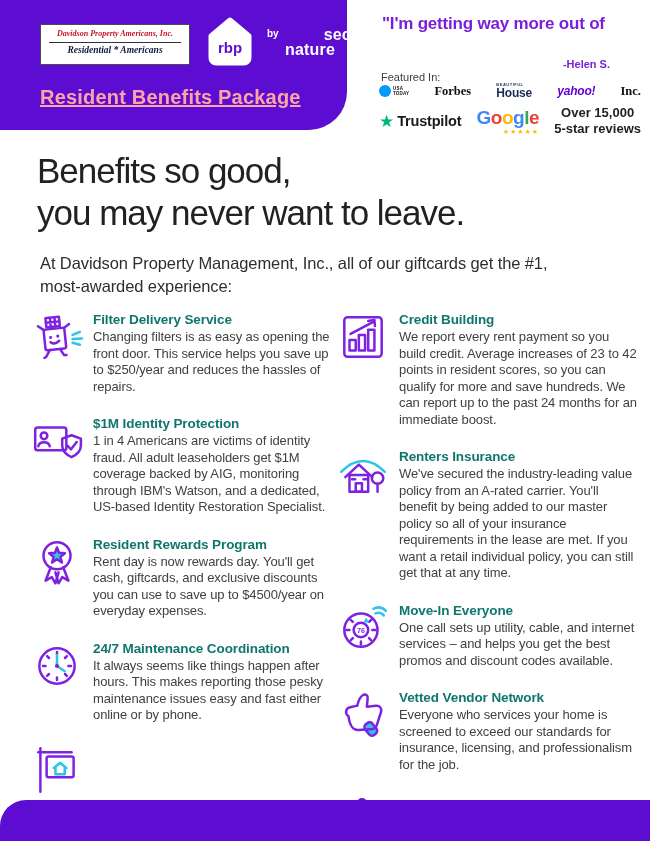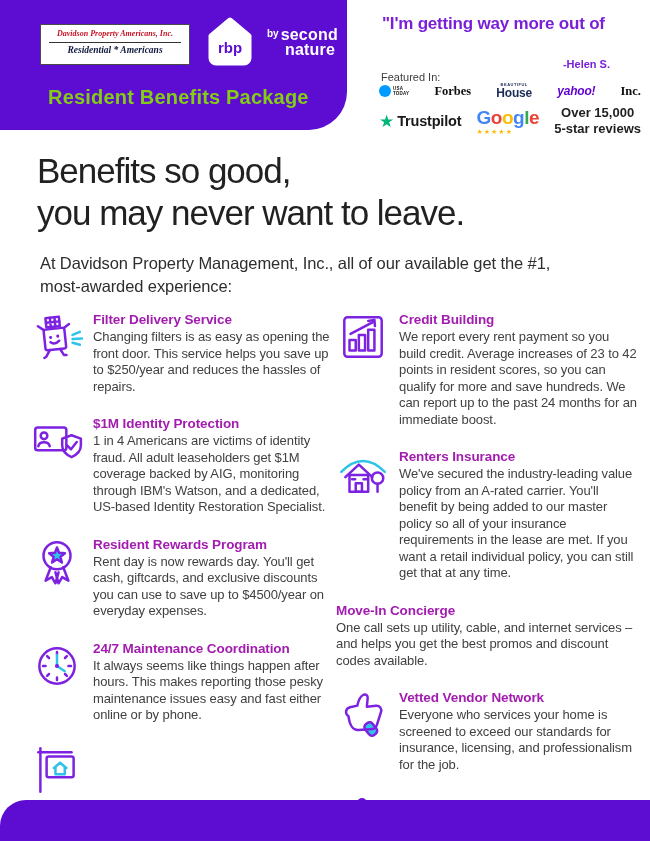--- a/index.html
+++ b/index.html
@@ -23,57 +23,57 @@
   }
   .client-divider { border-top:1px solid #333; margin:3px 5px 2px 5px; }
   .client-tagline {
     font-family:"Liberation Serif", serif; font-style:italic; font-weight:bold;
     font-size:9.5px; color:#101a3f;
   }
   .rbp-badge { position:absolute; left:198px; top:11px; width:64px; height:64px; }
   .sn-logo { position:absolute; left:267px; top:27px; color:#fff; line-height:1; }
   .sn-row { display:flex; align-items:flex-start; }
   .sn-by { font-size:10px; font-weight:bold; margin:2px 2px 0 0; }
-  .sn-word { font-size:16px; font-weight:bold; letter-spacing:0.2px; }
+  .sn-word { font-size:16px; font-weight:bold; letter-spacing:0.2px;margin-left:43px; }
   .sn-word2 { font-size:16px; font-weight:bold; letter-spacing:0.2px; margin-left:18px; margin-top:-1px; }
   .package-title {
-    position:absolute; left:48px; top:86px; color:#84cc16;
-    font-size:20px; font-weight:bold; letter-spacing:0.2px;
+    position:absolute; left:40px; top:86px; color:#fca5a5;
+    font-size:20px; font-weight:bold; letter-spacing:0.2px;text-decoration:underline;
   }
   
   .quote {
     position:absolute; left:382px; top:13px; width:240px;
     color:#7a1fd8; font-weight:bold; font-size:17px; line-height:1.32; letter-spacing:-0.2px;
   }
   .attribution {
     position:absolute; left:382px; top:58px; width:228px; text-align:right;
     color:#7a1fd8; font-weight:bold; font-size:11px;
   }
   .featured-label { position:absolute; left:381px; top:71px; font-size:11px; color:#3d3d3d; }
   .logos-row {
     position:absolute; left:379px; top:83px; width:262px; height:16px;
     display:flex; align-items:center; justify-content:space-between;gap:8px;
   }
   .usatoday { display:flex; align-items:center; gap:2px; }
   .usatoday-dot { width:12px; height:12px; border-radius:50%; background:#009bff; }
   .usatoday-text { font-size:4.5px; font-weight:bold; color:#111; line-height:1.15; letter-spacing:0.2px; }
   .forbes { font-family:"Liberation Serif", serif; font-weight:bold; font-size:12.5px; color:#111; }
-  .house { text-align:center; color:#1a2c56; line-height:1; }
+  .house { text-align:left; color:#1a2c56; line-height:1; }
   .house-small { font-size:4px; font-weight:bold; letter-spacing:0.5px; display:block; }
   .house-big { font-size:12px; font-weight:bold; letter-spacing:-0.2px; display:block; }
   .yahoo { font-size:12px; font-weight:bold; font-style:italic; color:#5f01d2; letter-spacing:-0.2px; }
   .inc { font-family:"Liberation Serif", serif; font-weight:bold; font-size:12.5px; color:#111; }
   .trust-row {
     position:absolute; left:379px; top:104px; width:262px; height:34px;
     display:flex; align-items:center; justify-content:space-between;
   }
   .trustpilot { display:flex; align-items:center; gap:3px; }
   .tp-star { color:#00b67a; font-size:17px; line-height:1; }
   .tp-text { font-size:14.5px; font-weight:600; color:#191919; letter-spacing:-0.2px; }
-  .google { text-align:left; line-height:1; }
+  .google { text-align:right; line-height:1; }
   .google-word { font-size:19px; font-weight:bold; letter-spacing:-0.5px; }
   .g-blue { color:#4285F4; } .g-red { color:#EA4335; } .g-yellow { color:#FBBC05; } .g-green { color:#34A853; }
   .google-stars { font-size:7px; color:#FBBC05; letter-spacing:1px; margin-top:1px; }
   .review-summary { text-align:center; font-size:13px; font-weight:bold; color:#1f1f1f; line-height:1.25; }
   
   .hero-title {
     position:absolute; left:37px; top:150px; color:#212121;
     font-size:35px; font-weight:400; line-height:1.2; letter-spacing:-1px;
   }
   .hero-sub {
@@ -82,21 +82,21 @@
   }
   
   .benefits { position:absolute; left:30px; top:310px; width:608px; display:flex; }
   .col { display:flex; flex-direction:column; gap:19px; }
   .col-left { width:306px; }
   .col-right { width:302px; }
   .benefit { display:flex; align-items:flex-start; }
   .icon-wrap { width:54px; flex-shrink:0; margin-right:9px; }
   .icon-wrap svg { display:block; }
   .benefit-text { flex:1; padding-top:2px; }
-  .benefit-title { font-size:13.5px; font-weight:bold; color:#a21caf; margin-bottom:2px; letter-spacing:-0.1px; }
+  .benefit-title { font-size:13.5px; font-weight:bold; color:#0f766e; margin-bottom:2px; letter-spacing:-0.1px; }
   .benefit-desc { font-size:13px; color:#414141; line-height:1.27; letter-spacing:-0.1px; }
   .more-item { display:flex; align-items:center; margin-top:6px; }
   .plus-glyph { position:relative; width:40px; height:40px; margin-left:6px; margin-right:17px; flex-shrink:0; }
   .plus-glyph::before, .plus-glyph::after {
     content:""; position:absolute; background:#6d15d6; border-radius:5px;
   }
   .plus-glyph::before { left:0; top:15px; width:40px; height:10px; }
   .plus-glyph::after { left:15px; top:0; width:10px; height:40px; }
   .more-label { font-size:17px; font-weight:bold; color:#161616; }
   
@@ -178,21 +178,21 @@
       <div>Over 15,000</div>
       <div>5-star reviews</div>
     </div>
   </div>
 
   <div class="hero-title">
     <div>Benefits so good,</div>
     <div>you may never want to leave.</div>
   </div>
   <div class="hero-sub">
-    <div>At Davidson Property Management, Inc., all of our available get the #1,</div>
+    <div>At Davidson Property Management, Inc., all of our giftcards get the #1,</div>
     <div>most-awarded experience:</div>
   </div>
 
   <div class="benefits">
 
     <div class="col col-left">
 
       <div class="benefit">
         <div class="icon-wrap">
           <svg width="54" height="54" viewBox="0 0 52 52">
@@ -322,22 +322,32 @@
             <path class="ic" d="M15.5 31 h3 M26.5 31 h3"></path>
           </svg>
         </div>
         <div class="benefit-text">
           <div class="benefit-title">Renters Insurance</div>
           <div class="benefit-desc">We've secured the industry-leading value policy from an A-rated carrier. You'll benefit by being added to our master policy so all of your insurance requirements in the lease are met. If you want a retail individual policy, you can still get that at any time.</div>
         </div>
       </div>
 
       <div class="benefit">
-        <div class="benefit-text">
-          <div class="benefit-title">Move-In Concierge</div>
+        <div class="icon-wrap">
+          <svg width="54" height="54" viewBox="0 0 52 52">
+            <circle class="ic" cx="24" cy="28" r="16"></circle>
+            <circle class="ic" cx="24" cy="28" r="7"></circle>
+            <path class="ic" d="M35 28 h3 M31.8 35.8 l2.1 2.1 M24 39 v3 M16.2 35.8 l-2.1 2.1 M13 28 h-3 M16.2 20.2 l-2.1 -2.1 M31.8 20.2 l2.1 -2.1"></path>
+            <polygon class="fill-cyan" points="29,16 32,21 26.5,20.5"></polygon>
+            <path class="ic-cyan" d="M38 12 q5 -2 8 2 M36 7.5 q7 -3.5 12 2" stroke-width="2"></path>
+            <text x="24" y="31" text-anchor="middle" font-size="7" font-weight="bold" fill="#7d22e0">76</text>
+          </svg>
+        </div>
+        <div class="benefit-text">
+          <div class="benefit-title">Move-In Everyone</div>
           <div class="benefit-desc">One call sets up utility, cable, and internet services – and helps you get the best promos and discount codes available.</div>
         </div>
       </div>
 
       <div class="benefit">
         <div class="icon-wrap">
           <svg width="54" height="54" viewBox="0 0 52 52">
             <rect class="ic fill-cyan" x="29" y="33" width="9" height="13" rx="3.5" transform="rotate(-38 33.5 39.5)"></rect>
             <path class="ic" d="M12 27 c-3.5 -2 -3 -7.5 1.5 -8.5 l7 -1.5 c1 -5 3 -9 6 -10.5 c2.2 -1 4.2 0.3 4 3.2 l-0.8 8.3 8.8 -0.8 c4 -0.3 5.8 2.8 4.8 6 l-4 12.5 c-1 3 -3.2 4 -6.2 4 l-11.6 0.8 c-5 0.3 -8.5 -5 -9.5 -13.5 z" fill="#ffffff"></path>
           </svg>

